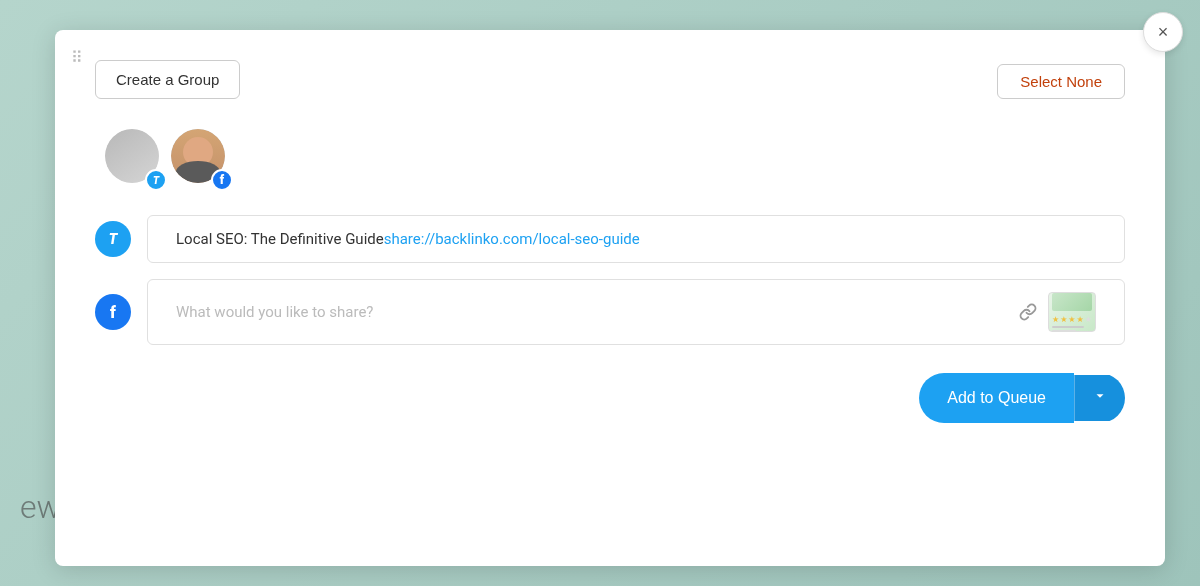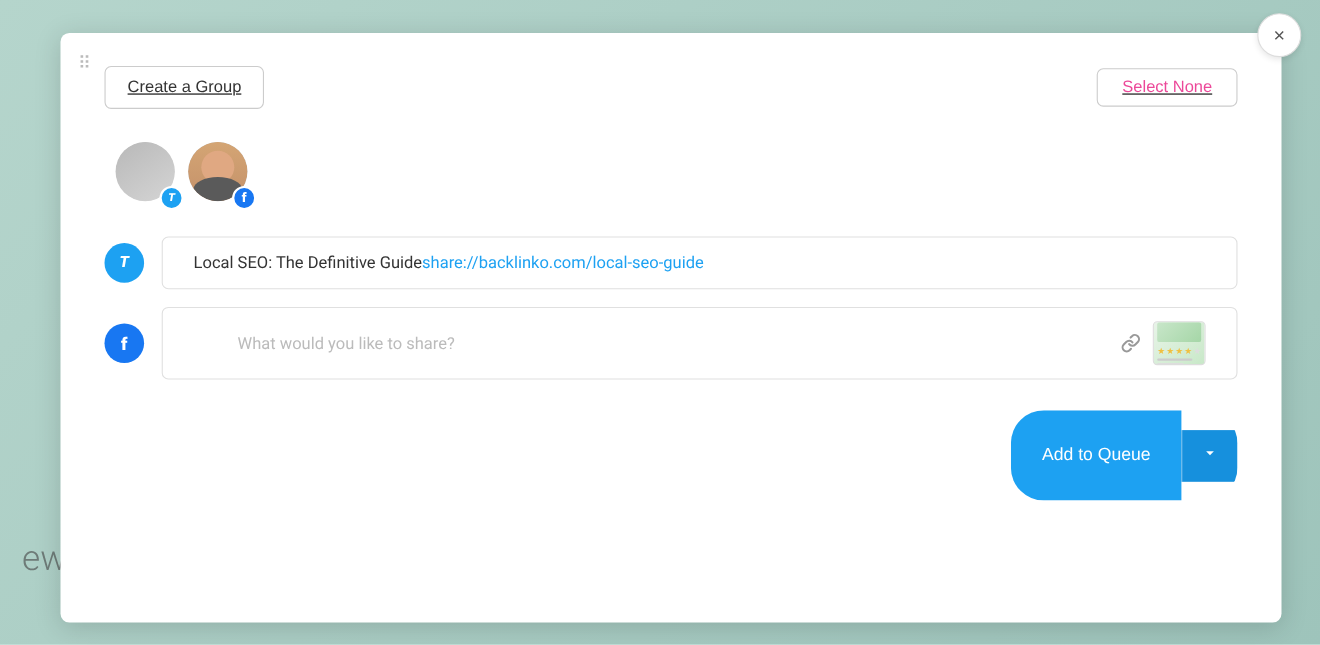--- a/index.html
+++ b/index.html
@@ -67,42 +67,41 @@
       top: 20px;
       left: 16px;
       color: #bbb;
       font-size: 16px;
       line-height: 1;
     }
 
     .header-row {
       display: flex;
       justify-content: space-between;
-      align-items: center;
+      align-items: flex-end;
       margin-bottom: 30px;
-      text-decoration: underline;
     }
 
     .create-group-btn {
       border: 1px solid #ccc;
       background: white;
       border-radius: 6px;
       padding: 10px 20px;
       font-size: 15px;
       color: #333;
       cursor: pointer;
     }
 
     .select-none-btn {
       border: 1px solid #ccc;
       background: white;
       border-radius: 6px;
       padding: 8px 22px;
       font-size: 15px;
-      color: #ec4899;
+      color: #c2410c;
       cursor: pointer;
     }
 
     .accounts-row {
       display: flex;
       align-items: center;
       gap: 8px;
       margin-bottom: 28px;
       padding-left: 10px;
     }
@@ -228,21 +227,20 @@
     }
 
     .compose-input-wrapper .link-text {
       color: #1da1f2;
       text-decoration: none;
     }
 
     .compose-input-placeholder {
       color: #bbb;
       font-size: 15px;
-      margin-left: 40px;
     }
 
     .compose-input-actions {
       display: flex;
       align-items: center;
       gap: 6px;
       margin-left: auto;
     }
 
     .link-icon {
@@ -279,21 +277,21 @@
       display: flex;
       align-items: center;
       border-radius: 30px;
       overflow: hidden;
       cursor: pointer;
     }
 
     .add-to-queue-main {
       background: #1da1f2;
       color: white;
-      padding: 32px 28px;
+      padding: 16px 28px;
       font-size: 16px;
       font-weight: 500;
       border: none;
       cursor: pointer;
     }
 
     .add-to-queue-arrow {
       background: #1690dd;
       color: white;
       padding: 14px 18px;

